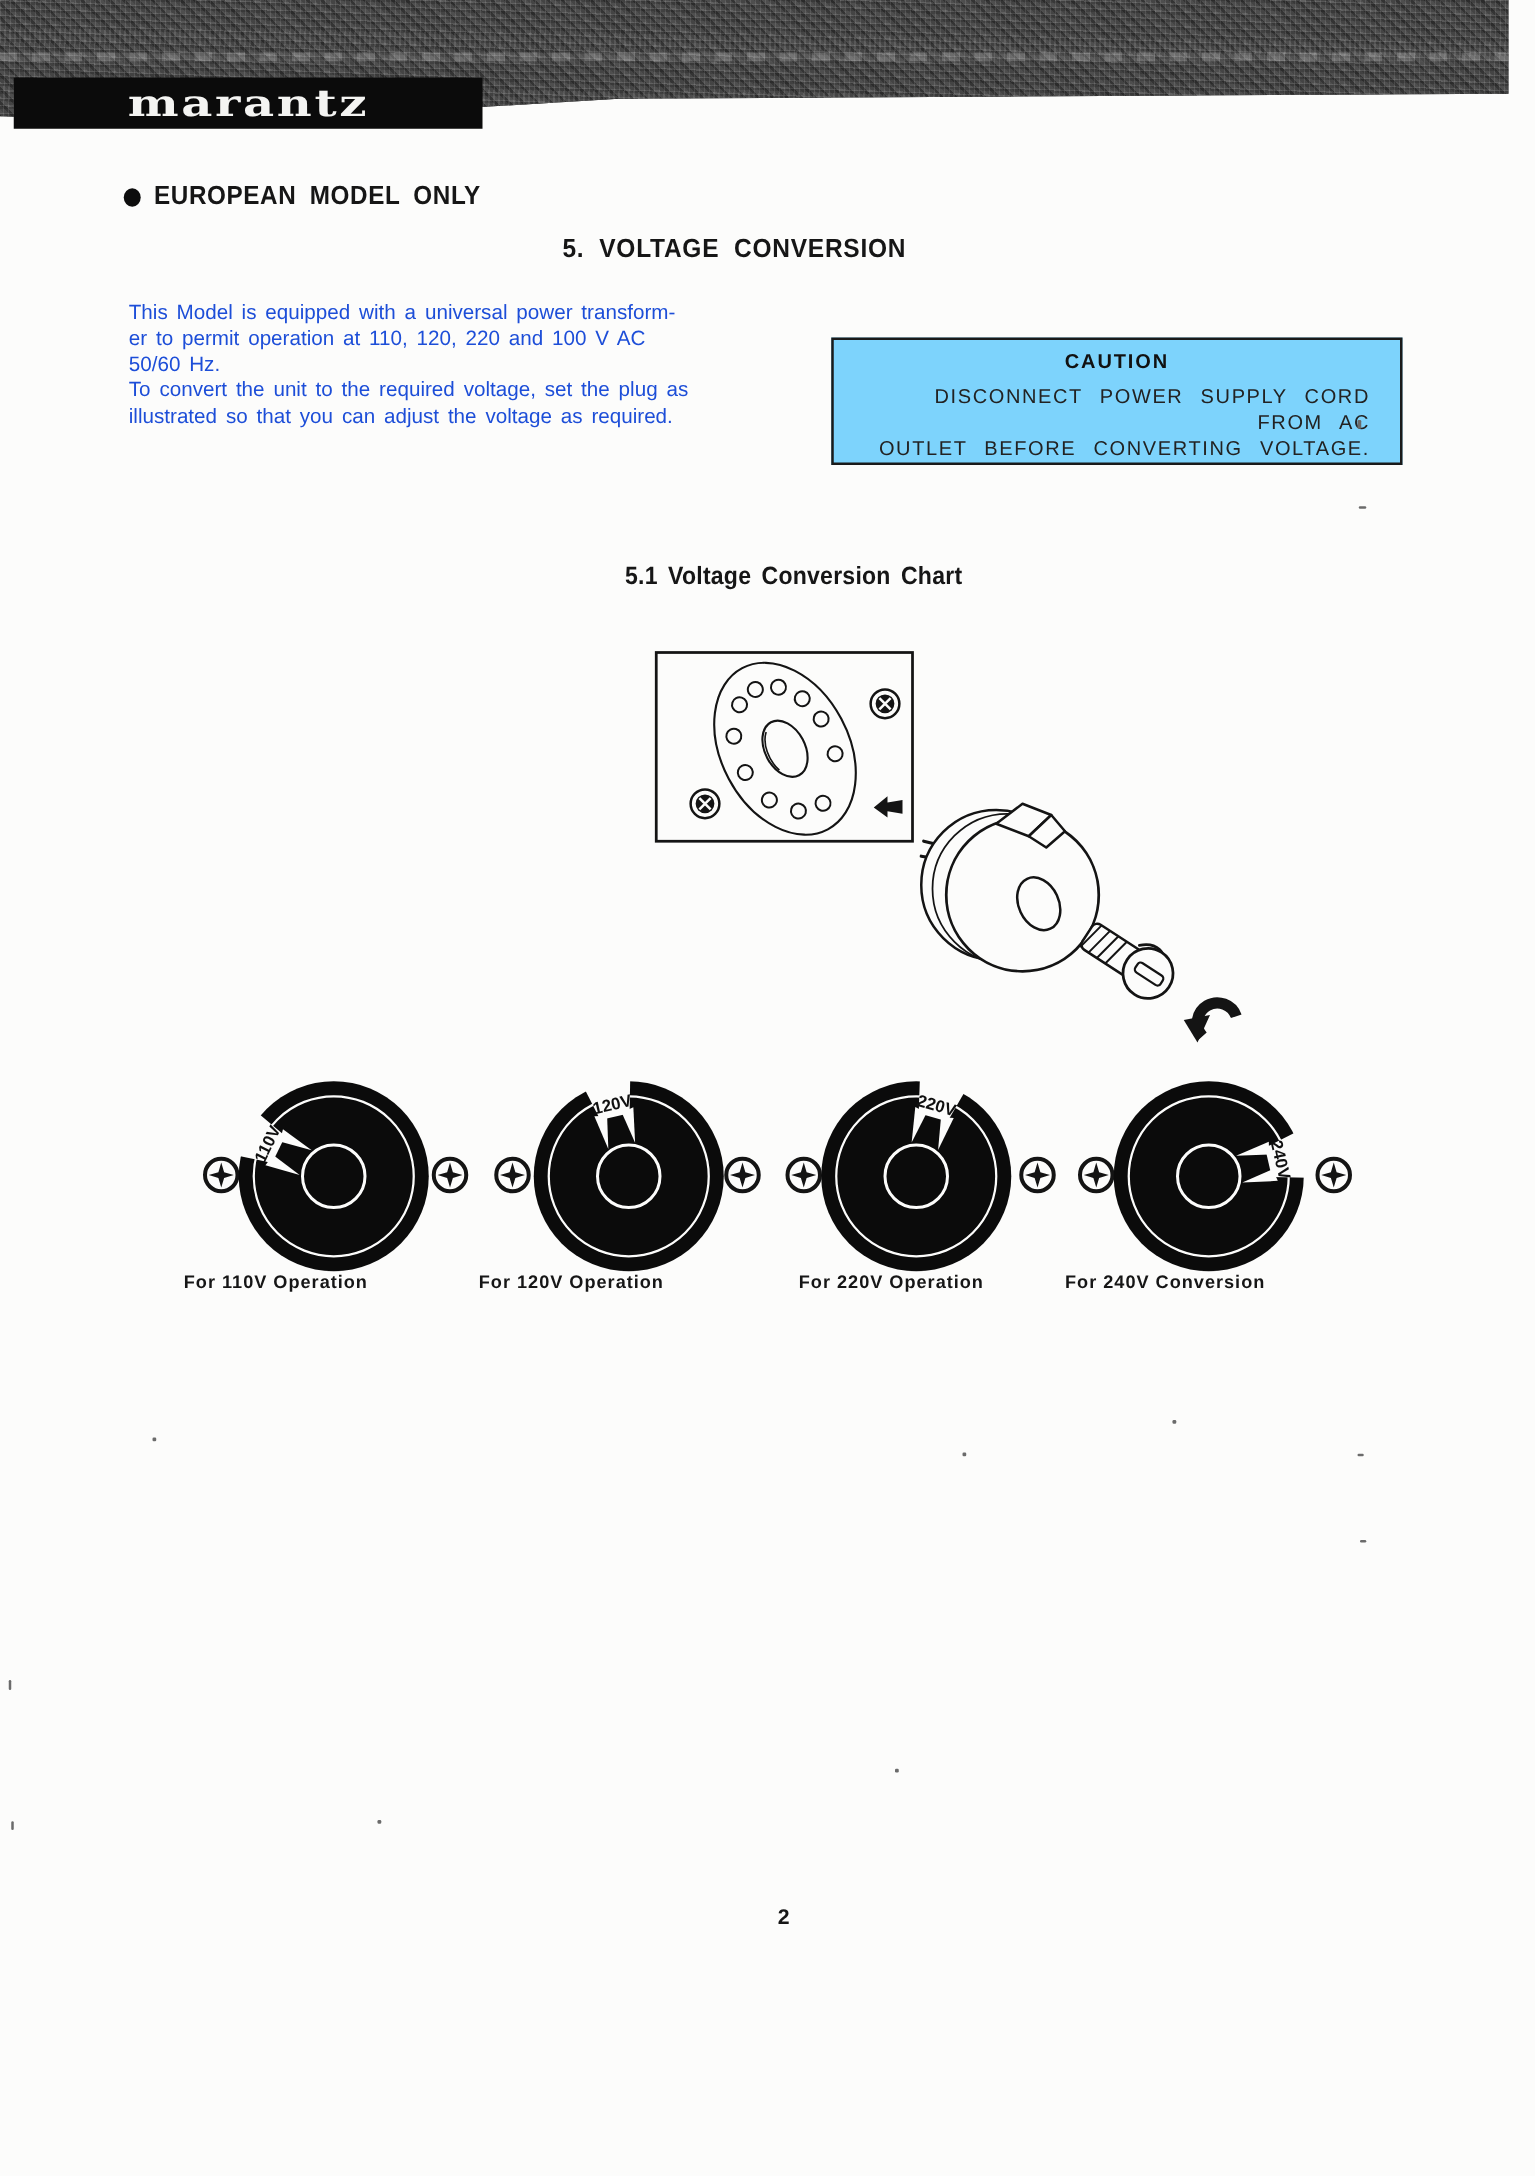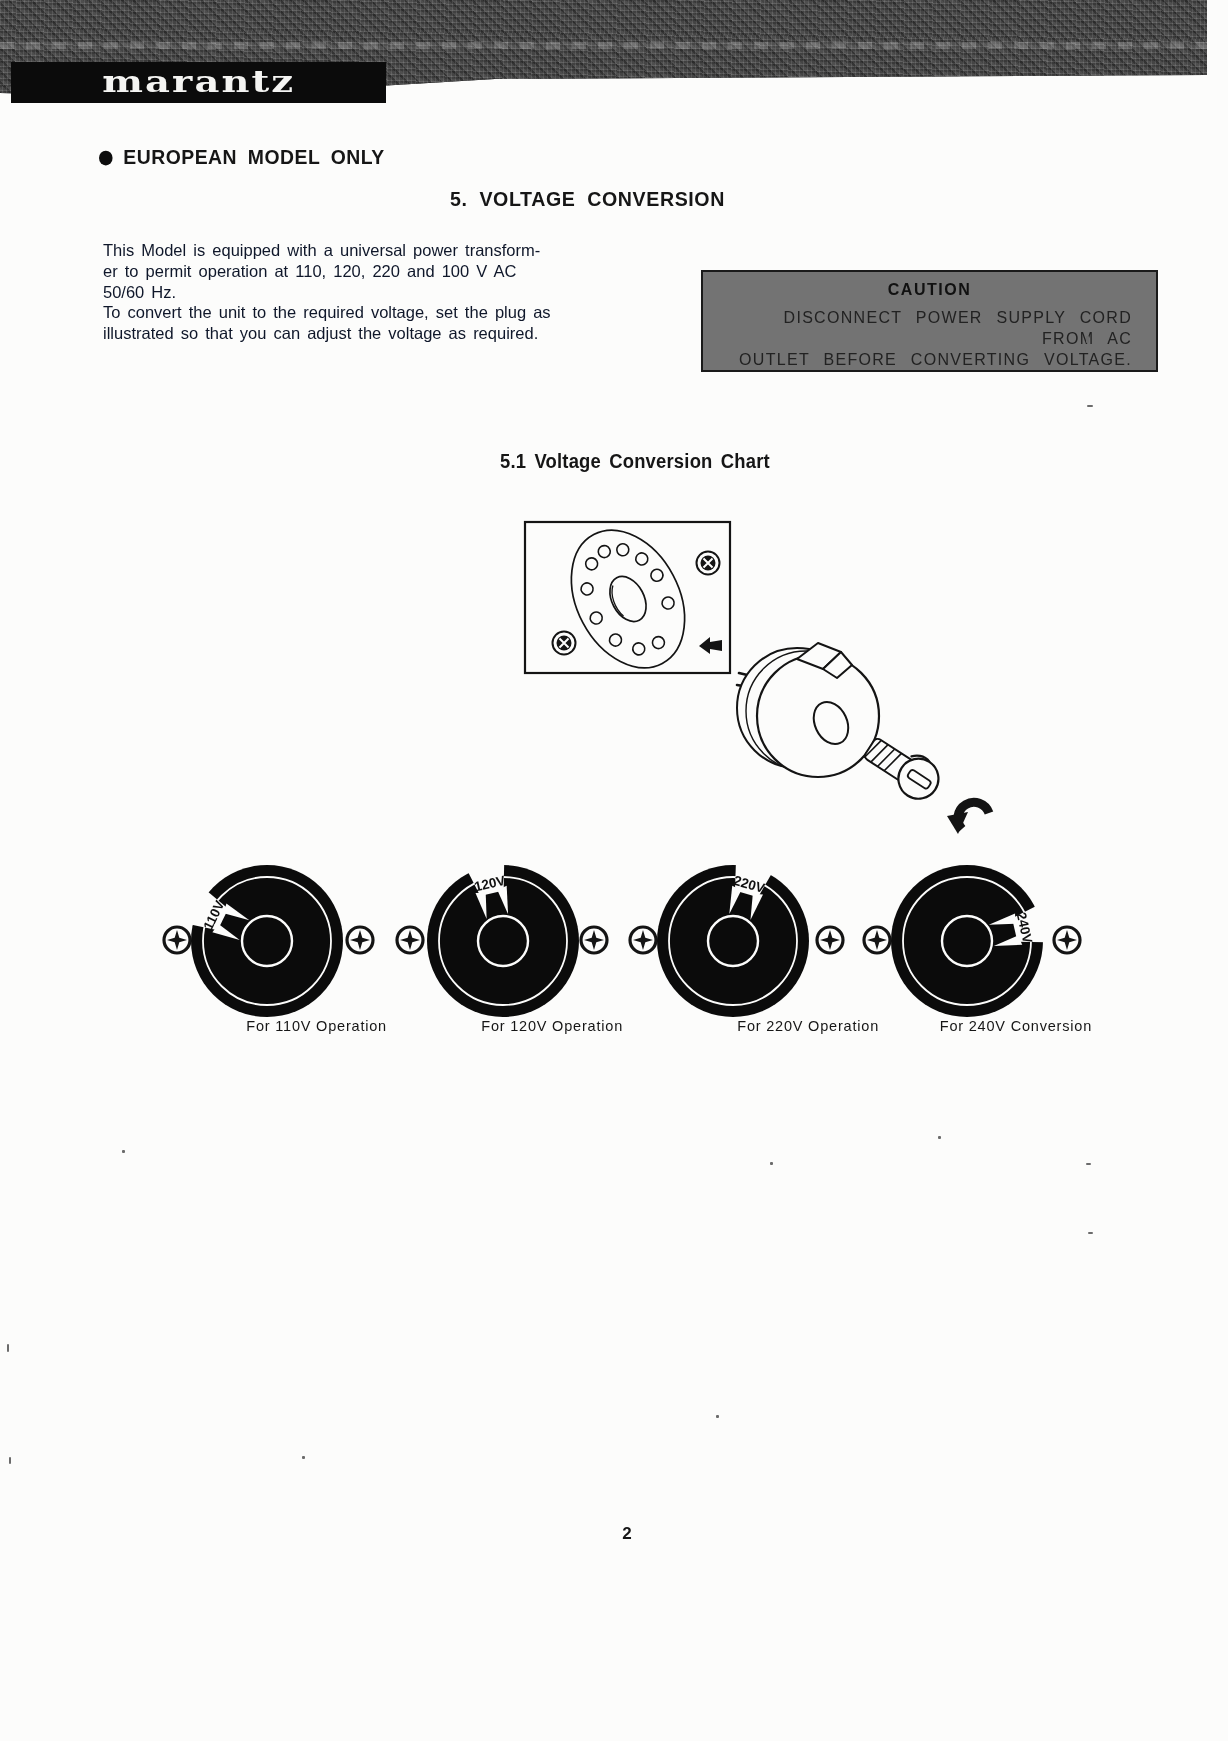--- a/index.html
+++ b/index.html
@@ -42,44 +42,44 @@
     position:absolute;left:450px;top:188px;font-weight:700;font-size:20px;
     letter-spacing:.6px;word-spacing:6px;transform-origin:left center;transform:scale(.98,1.05);
   }
   .subsection-title{
     position:absolute;left:500px;top:451px;font-weight:700;font-size:19px;
     letter-spacing:.2px;word-spacing:3px;transform-origin:left center;transform:scale(.97,1.05);
   }
   
   .intro{
     position:absolute;left:103px;top:240px;width:452px;
-    font-size:16.5px;line-height:20.8px;word-spacing:2.5px;color:#0f172a;
+    font-size:16.5px;line-height:20.8px;word-spacing:2.5px;color:#1d4ed8;
   }
   
   .caution{
     position:absolute;left:665px;top:270px;width:453px;height:98px;
-    border:2px solid #1a1a1a;background:#737373;margin-left:36px;
+    border:2px solid #1a1a1a;background:#7dd3fc;
   }
   .caution-title{
     text-align:center;font-weight:700;font-size:16px;letter-spacing:1.5px;
     margin-top:9px;color:#111;
   }
   .caution-body{
     margin:8px 24px 0 24px;font-size:16px;line-height:21px;
     letter-spacing:1.3px;word-spacing:8px;color:#222;text-align:right;
   }
   
   .ill{position:absolute;}
   svg .ln{stroke:#141414;fill:none;}
   svg .fw{fill:#fcfcfb;stroke:#141414;}
   
   .dial{position:absolute;width:164px;height:164px;top:859px;}
   .dial-caption{
-    position:absolute;top:1018px;width:240px;text-align:right;
-    font-weight:400;font-size:14.5px;letter-spacing:.8px;color:#161616;
+    position:absolute;top:1018px;width:240px;text-align:left;
+    font-weight:700;font-size:14.5px;letter-spacing:.8px;color:#161616;
   }
   .screw{position:absolute;width:34px;height:34px;top:923px;}
   
   .page-number{
     position:absolute;left:597px;top:1524px;width:60px;text-align:center;
     font-weight:700;font-size:17px;
   }
   
   .spk{position:absolute;background:#6b6b6b;border-radius:1px;}
 </style>

